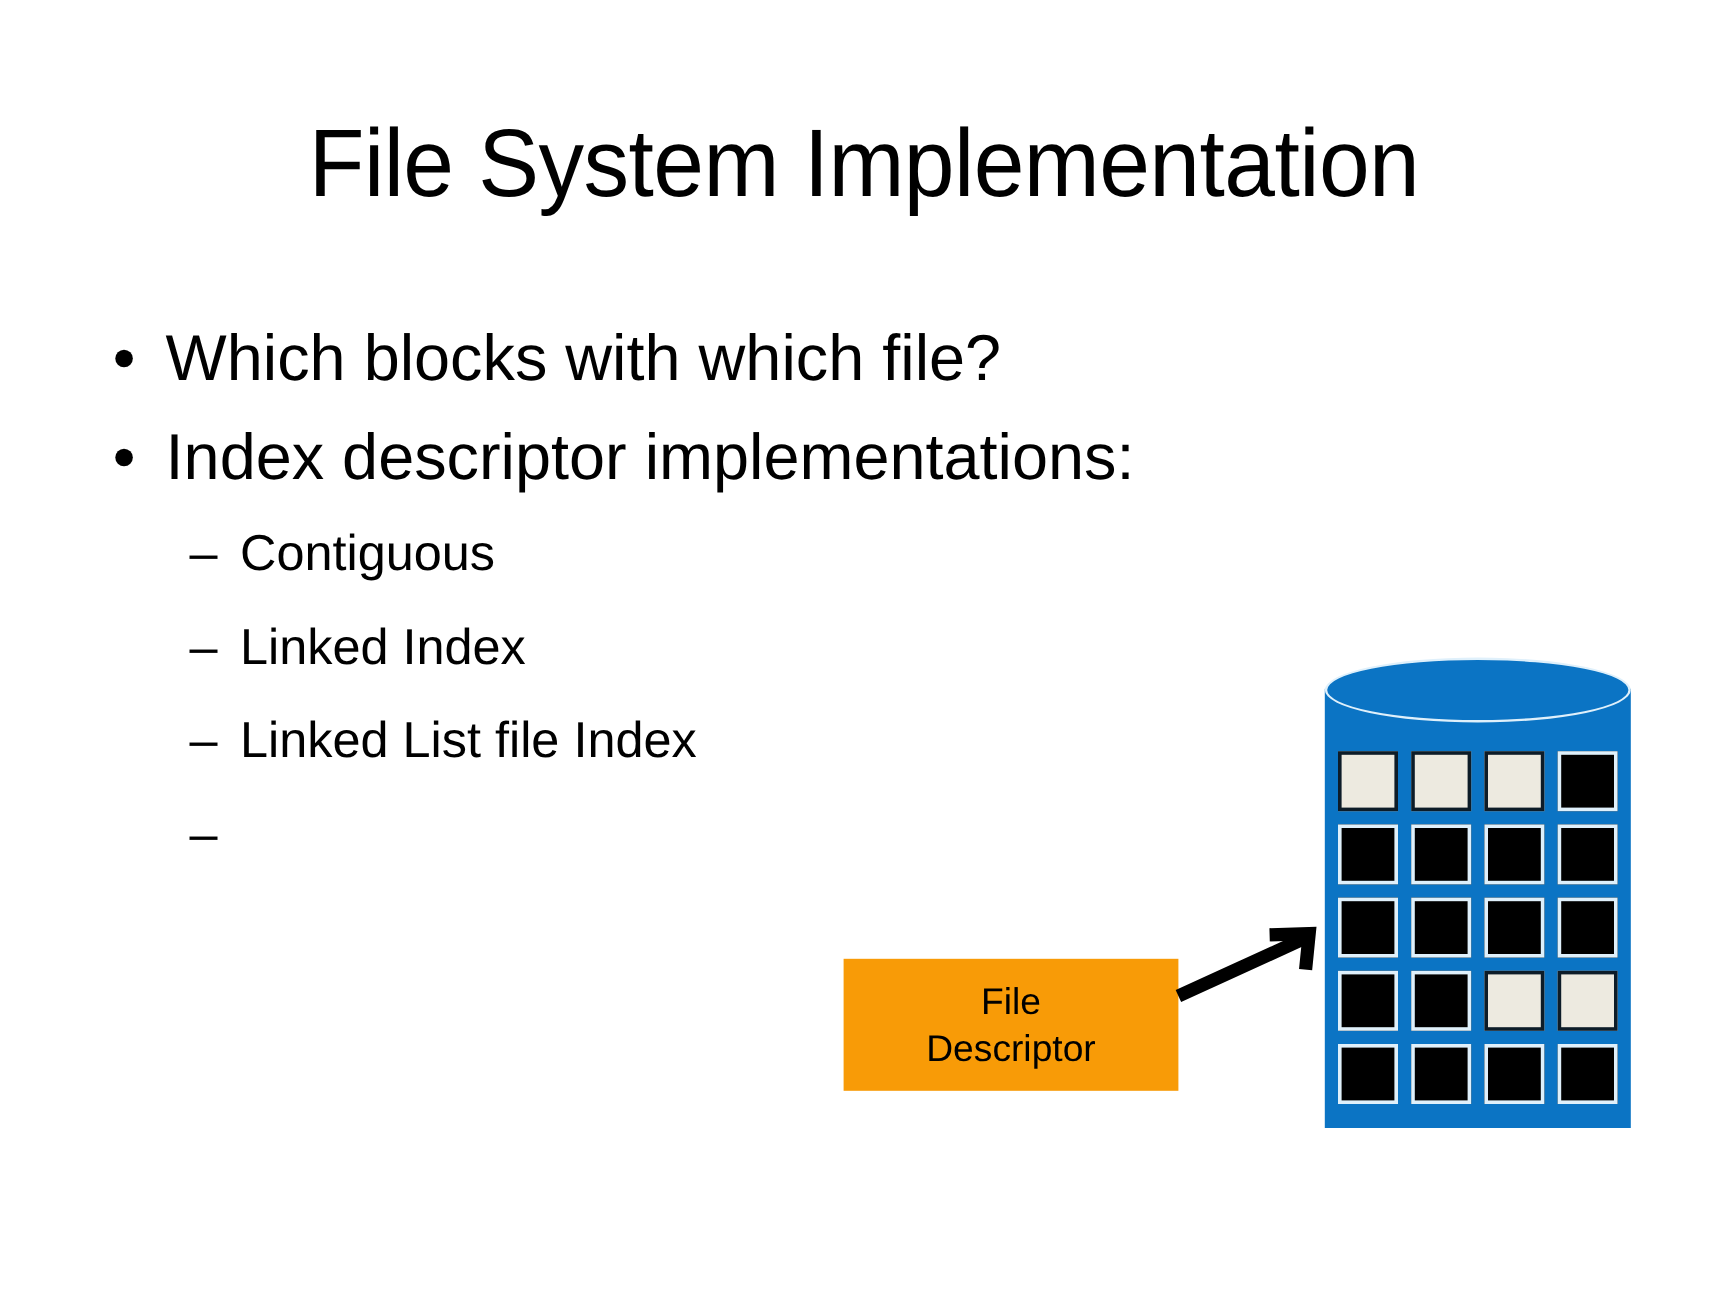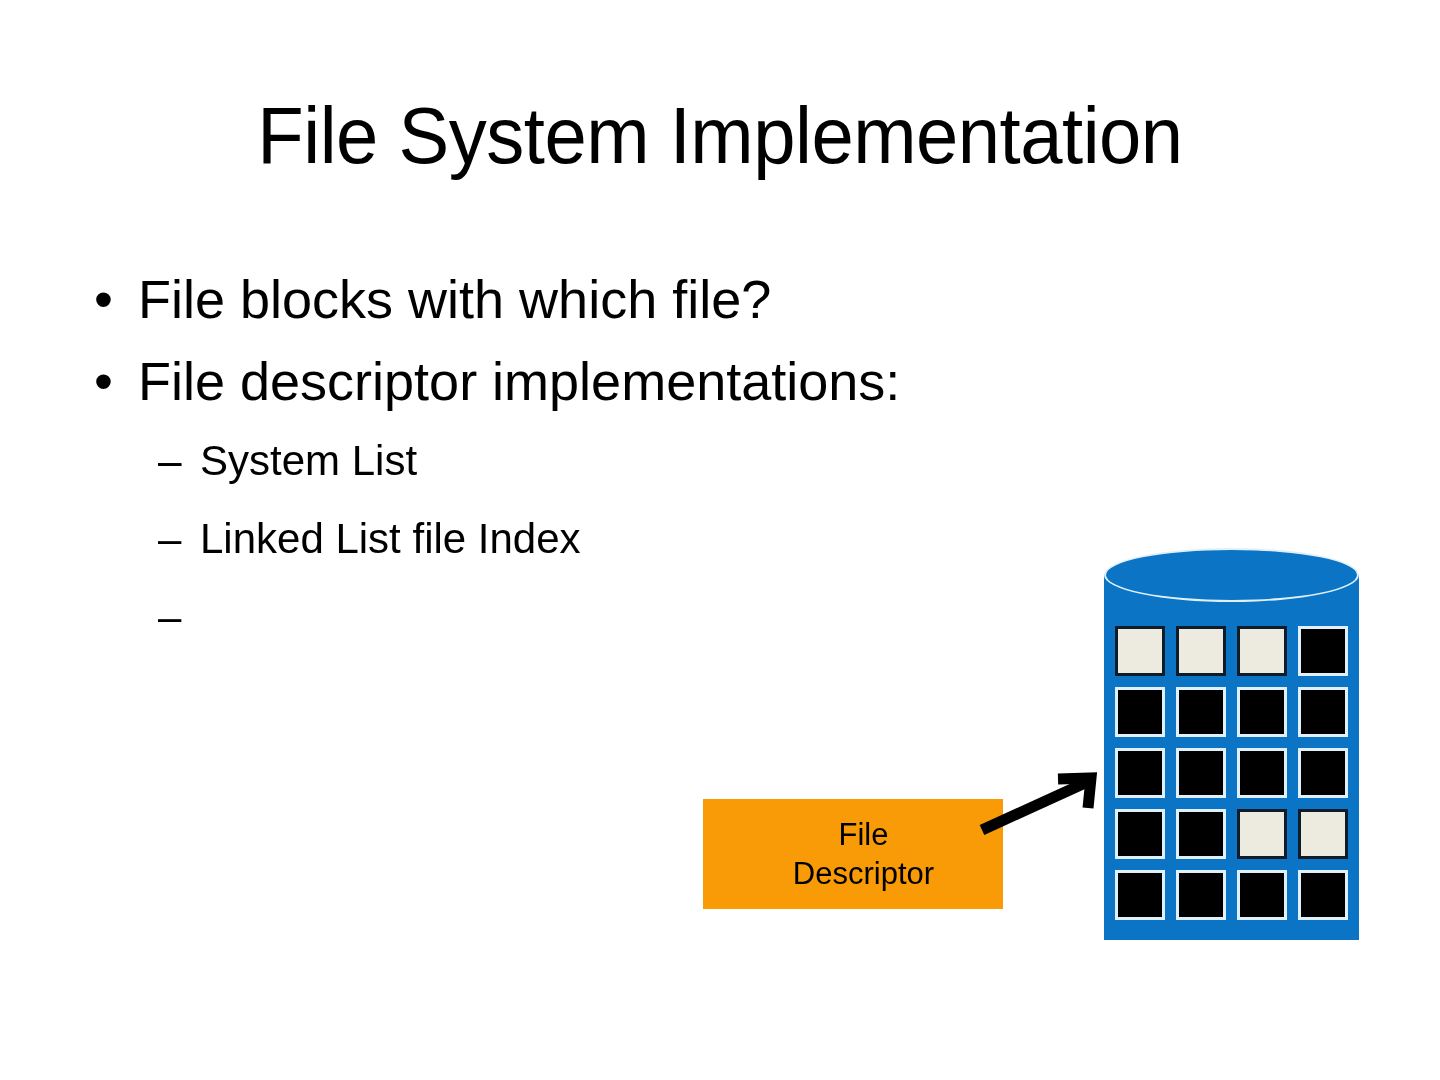--- a/index.html
+++ b/index.html
@@ -145,21 +145,20 @@
     background: #f89b07;
     display: flex;
     flex-direction: column;
     align-items: center;
     justify-content: center;
     color: #000000;
     font-size: 31px;
     line-height: 39px;
     font-family: "Liberation Sans", sans-serif;
     text-align: center;
-    padding-left: 21px;
   }
 
   
   .arrow-svg {
     position: absolute;
     left: 960px;
     top: 760px;
     width: 160px;
     height: 100px;
     overflow: visible;
@@ -169,35 +168,36 @@
 <body>
 
 <div class="slide">
 
   <div class="slide-title">File System Implementation</div>
 
   <div class="body-list">
 
     <div class="bullet-l1">
       <span class="marker">•</span>
-      <span>File blocks with which file?</span>
+      <span>Which blocks with which file?</span>
     </div>
 
     <div class="bullet-l1">
       <span class="marker">•</span>
-      <span>File descriptor implementations:</span>
-    </div>
-
-    <div class="bullet-l2">
-      <span class="marker">–</span>
-    </div>
-
-    <div class="bullet-l2">
-      <span class="marker">–</span>
-      <span>System List</span>
+      <span>Index descriptor implementations:</span>
+    </div>
+
+    <div class="bullet-l2">
+      <span class="marker">–</span>
+      <span>Contiguous</span>
+    </div>
+
+    <div class="bullet-l2">
+      <span class="marker">–</span>
+      <span>Linked Index</span>
     </div>
 
     <div class="bullet-l2">
       <span class="marker">–</span>
       <span>Linked List file Index</span>
     </div>
 
     <div class="bullet-l2">
       <span class="marker">–</span>
     </div>

